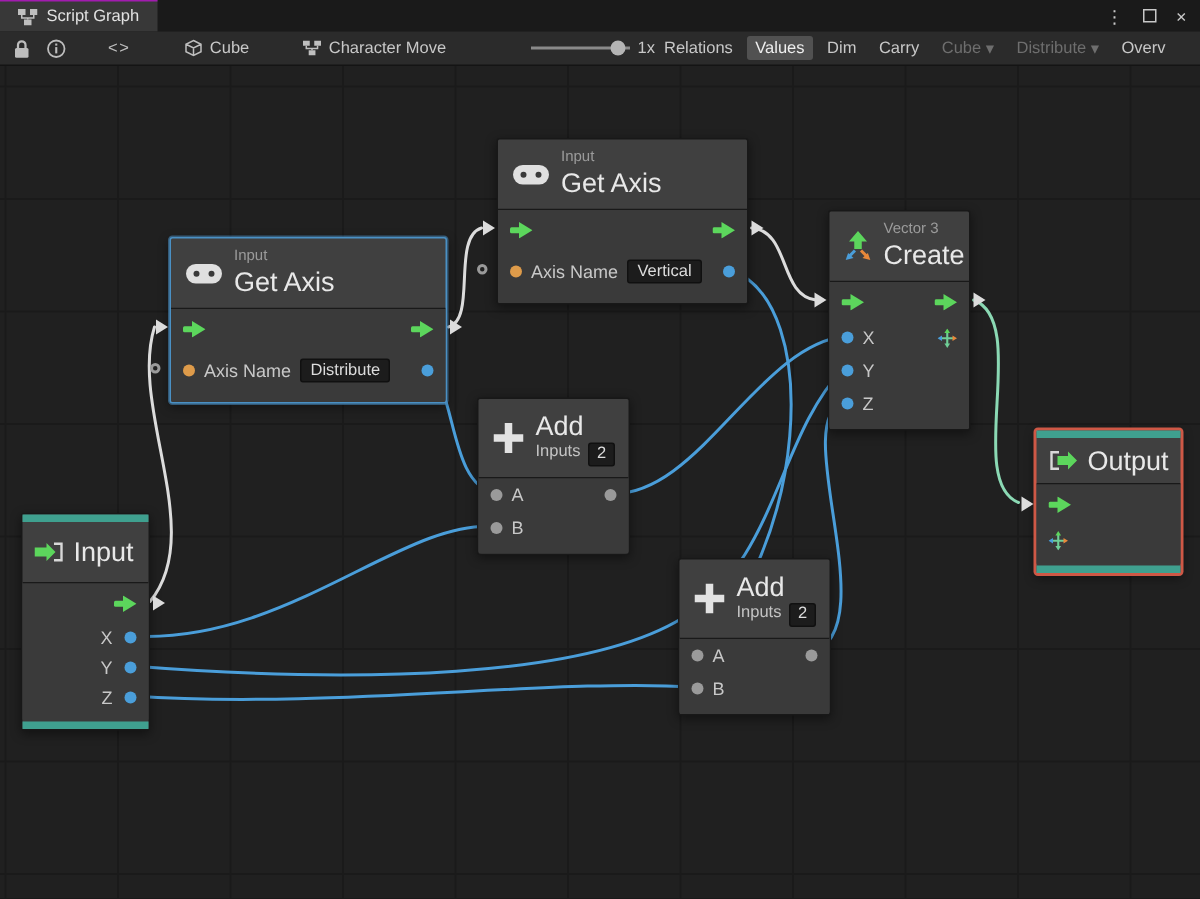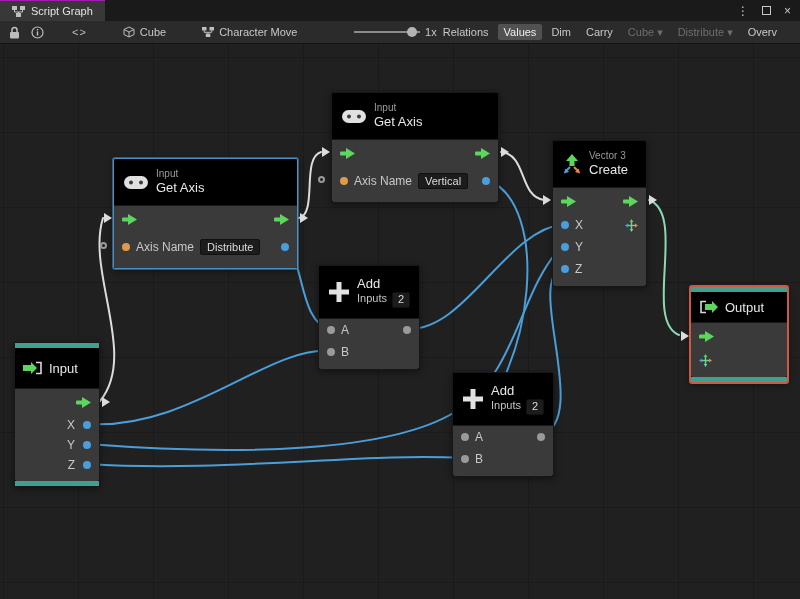--- a/index.html
+++ b/index.html
@@ -32,31 +32,31 @@
   .canvas { position:absolute; left:0; top:44px; width:800px; height:555px; background-color:#202020;
     background-image:linear-gradient(#1A1A1A 1px,transparent 1px),linear-gradient(90deg,#1A1A1A 1px,transparent 1px);
     background-size:75px 75px; background-position:3px 13px; z-index:0; }
   .edges { position:absolute; left:0; top:0; z-index:1; pointer-events:none; }
   .edges path { fill:none; stroke-width:2; stroke-linecap:round; }
   .eflow { stroke:#DCDCDC; }
   .edata { stroke:#4A9EDA; }
   .eresult { stroke:#8BD9B4; }
 
   
-  .node { position:absolute; z-index:2; background:#000000; border:1px solid #181818; border-radius:2px; box-shadow:0 2px 7px rgba(0,0,0,.45); color:#D2D2D2; font-size:12px; }
+  .node { position:absolute; z-index:2; background:#404040; border:1px solid #181818; border-radius:2px; box-shadow:0 2px 7px rgba(0,0,0,.45); color:#D2D2D2; font-size:12px; }
   .node.selected { border:1px solid #4A90C4; box-shadow:0 0 0 1px rgba(74,144,196,.55),0 2px 7px rgba(0,0,0,.45); }
   .node.output-selected { border:1px solid #CE5846; box-shadow:0 0 0 1px #CE5846,0 2px 7px rgba(0,0,0,.45); }
   .node-header { display:flex; align-items:center; gap:8px; padding:0 10px; height:46px; }
   .add-header { height:52px; }
   .io-header { display:flex; align-items:center; gap:6px; padding:0 8px; }
   .input-header { height:40px; }
   .output-header { height:30px; }
   .ntext { display:flex; flex-direction:column; justify-content:center; line-height:1.25; }
   .node-cat { font-size:10px; color:#9B9B9B; }
-  .node-title { font-size:13px; color:#E8E8E8; }
+  .node-title { font-size:18px; color:#E8E8E8; }
   .node-body { border-top:1px solid #191919; background:#3A3A3A; padding-bottom:6px; border-radius:0 0 2px 2px; }
   .row { display:flex; align-items:center; padding:0 8px; gap:6px; }
   .flow-row { height:26px; }
   .value-row { height:30px; }
   .port-row { height:22px; }
   .coord-row { height:20px; gap:8px; }
   .end { justify-content:flex-end; }
   .grow { flex:1; }
   .plabel { color:#C8C8C8; font-size:12px; }
   .field { background:#1C1C1C; border:1px solid #101010; border-radius:2px; padding:1px 6px; font-size:11px; color:#DCDCDC; }

